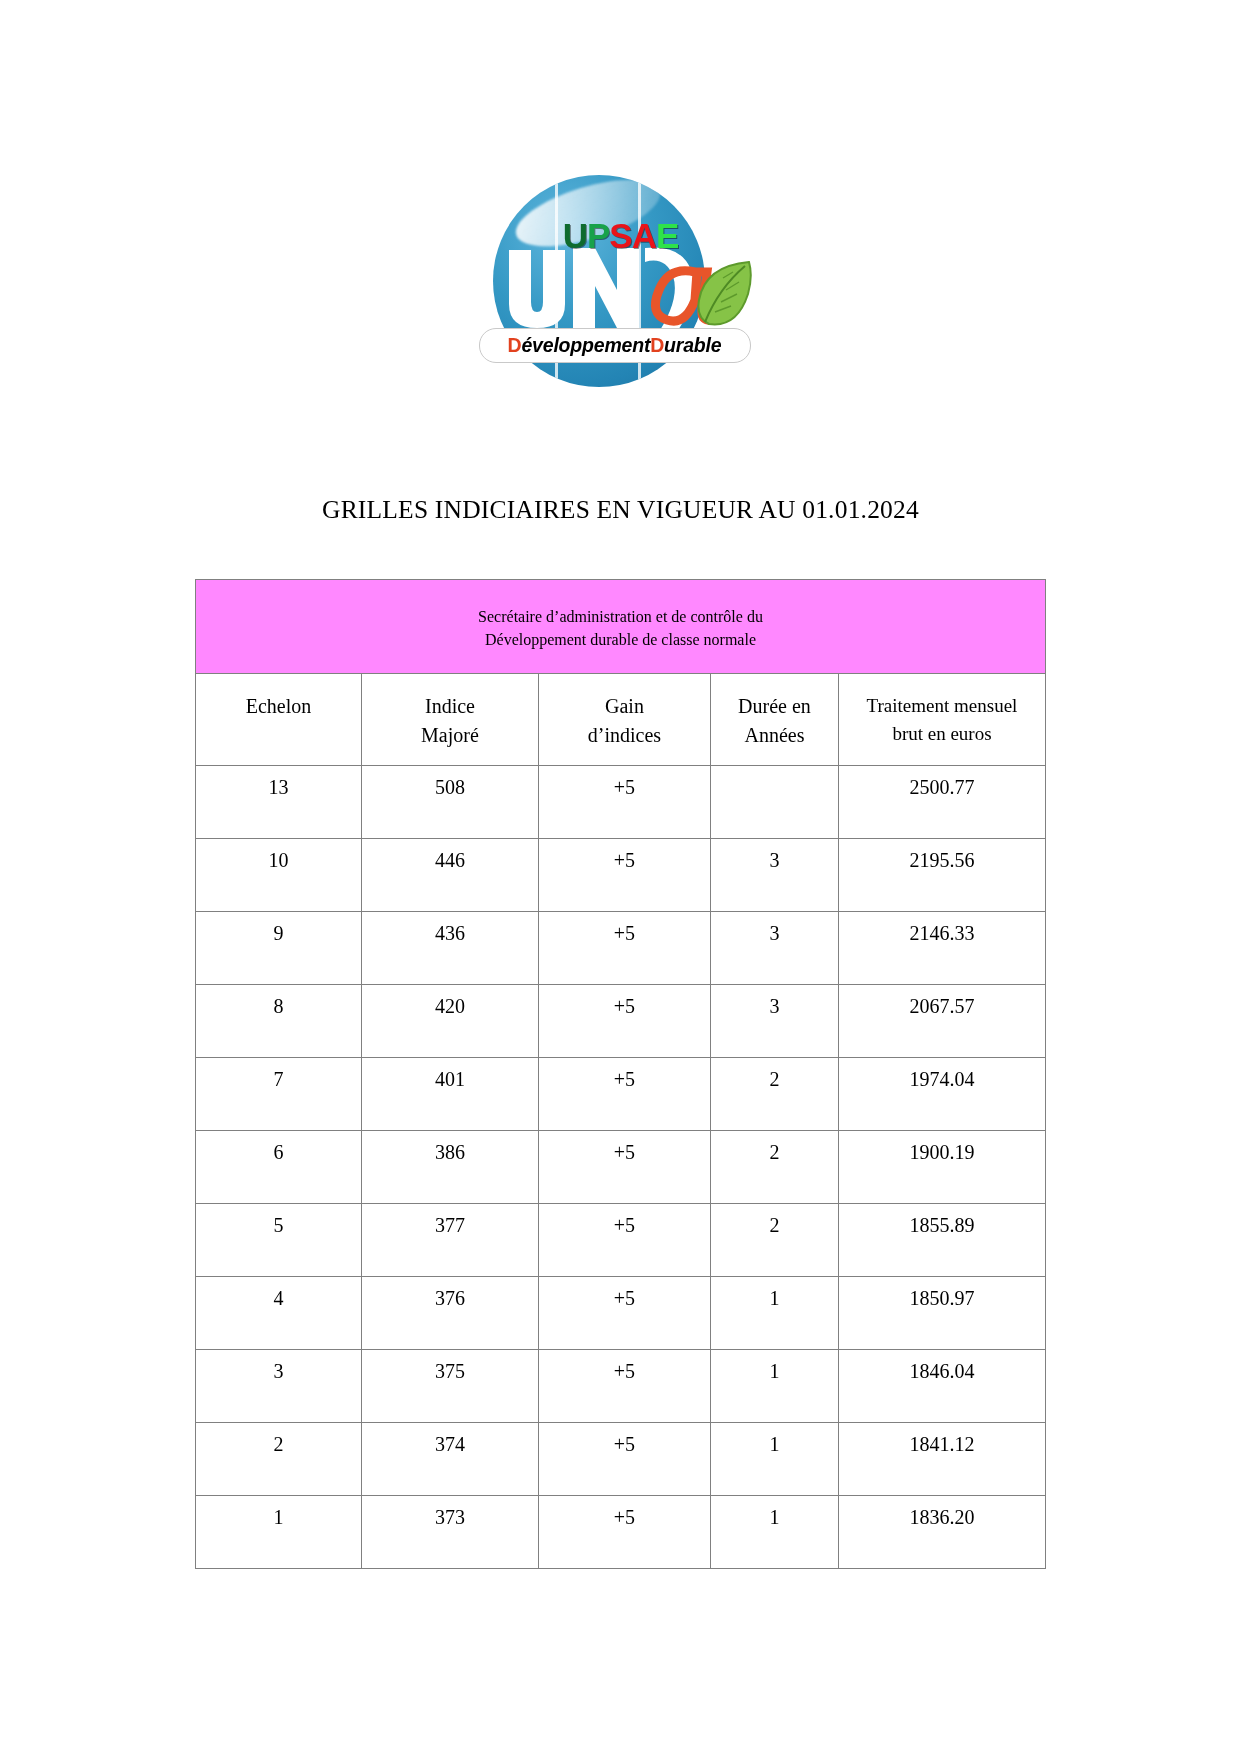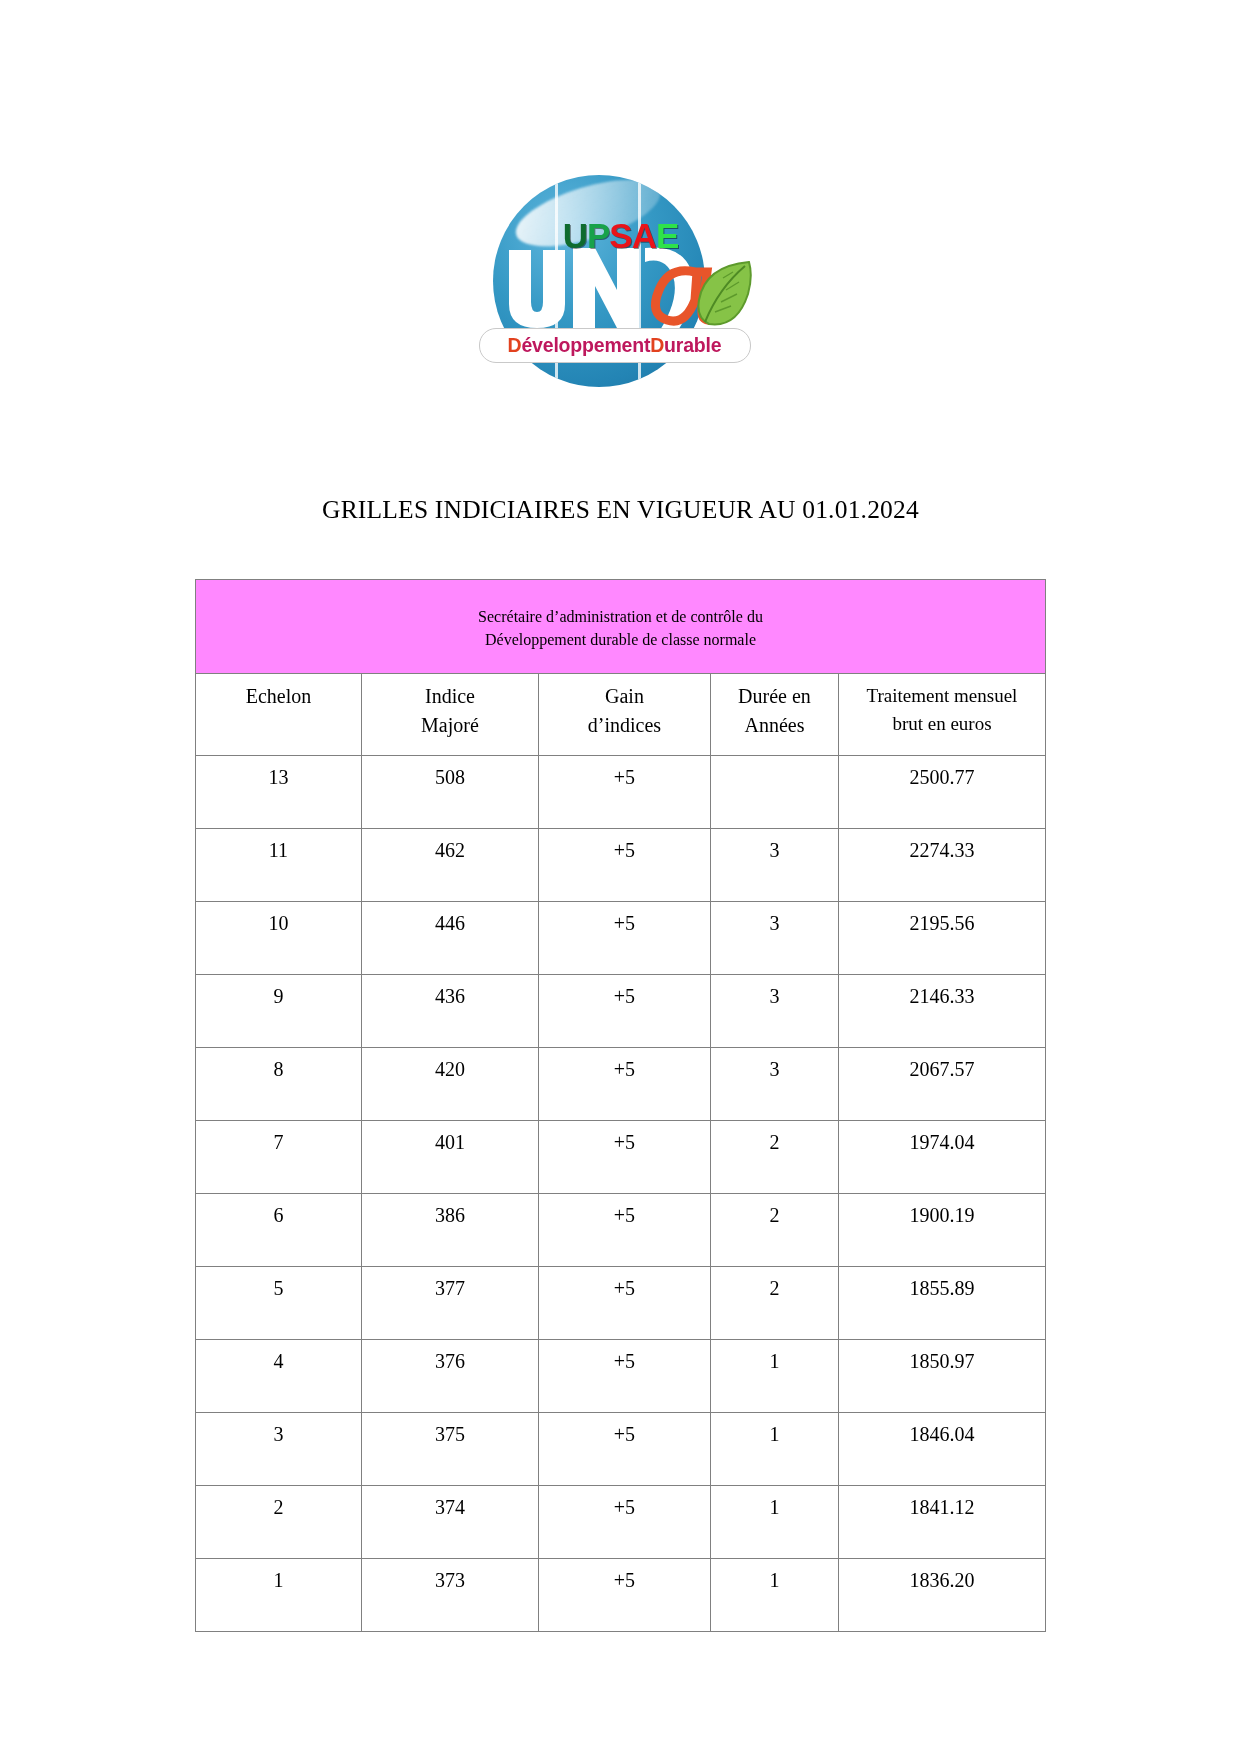--- a/index.html
+++ b/index.html
@@ -115,21 +115,21 @@
     display: flex;
     align-items: center;
     justify-content: center;
     font-family: "Liberation Sans", "DejaVu Sans", sans-serif;
     font-weight: bold;
     font-size: 19.5px;
     white-space: nowrap;
     letter-spacing: -0.2px;
   }
   .pill-d { color: #e2421f; }
-  .pill-rest { color: #be185d; }
+  .pill-rest { color: #000000; font-style: italic; }
 
   
   #doc-title {
     text-align: center;
     font-size: 25.5px;
     margin-top: 100px;
     letter-spacing: .2px;
   }
 
   
@@ -156,21 +156,21 @@
     font-size: 16px;
     line-height: 1.42;
     padding-top: 26px;
     padding-bottom: 22px;
     border-color: #808080;
   }
   table.grid tr.colheads td {
     font-size: 20px;
     line-height: 1.45;
     height: 72px;
-    padding-top: 8px;
+    padding-top: 18px;
   }
   table.grid tr.colheads td.small {
     font-size: 19px;
   }
   table.grid tr.data td {
     height: 36px;
     padding-top: 10px;
     padding-bottom: 26px;
   }
   .col1 { width: 166px; }
@@ -266,27 +266,20 @@
       </tr>
 
       <tr class="data">
         <td>13</td>
         <td>508</td>
         <td>+5</td>
         <td></td>
         <td>2500.77</td>
       </tr>
       <tr class="data">
-        <td>11</td>
-        <td>462</td>
-        <td>+5</td>
-        <td>3</td>
-        <td>2274.33</td>
-      </tr>
-      <tr class="data">
         <td>10</td>
         <td>446</td>
         <td>+5</td>
         <td>3</td>
         <td>2195.56</td>
       </tr>
       <tr class="data">
         <td>9</td>
         <td>436</td>
         <td>+5</td>

